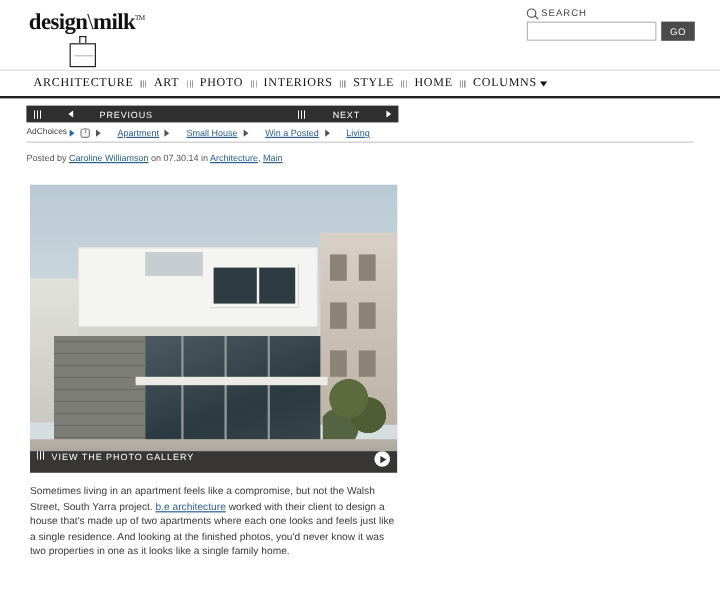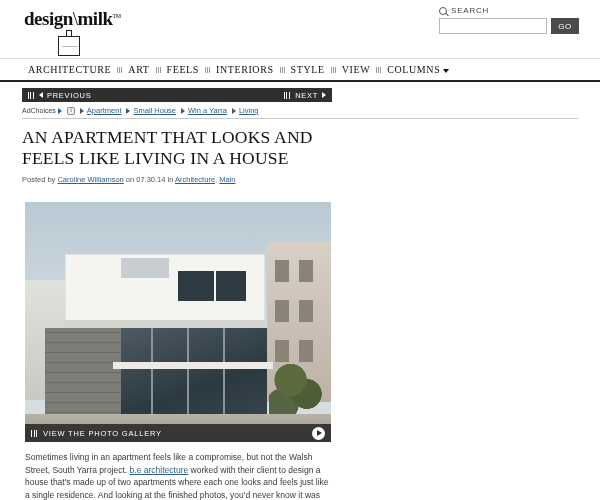--- a/index.html
+++ b/index.html
@@ -141,21 +141,21 @@
 
   
   .pn-wrap { padding: 6px 22px 0 22px; }
   .pn-bar {
     display: flex; align-items: center; justify-content: space-between;
     background: #2f2f2f; color: #fff;
     height: 14px; padding: 0 6px;
     width: 310px;
     font-size: 7.5px; letter-spacing: 0.7px;
   }
-  .pn-item { display: flex; align-items: center; gap: 4px; cursor: pointer; }
+  .pn-item { display: flex; align-items: center; gap: 22px; cursor: pointer; }
   .hatch {
     width: 7px; height: 7px;
     background: repeating-linear-gradient(90deg,#fff 0 1px,transparent 1px 2.5px);
   }
   .tri-r {
     width: 0; height: 0;
     border-top: 3px solid transparent; border-bottom: 3px solid transparent;
     border-left: 4px solid #fff;
   }
   .tri-l {
@@ -178,21 +178,21 @@
     border-left: 4px solid #1b66b0;
   }
   .adc-icon {
     width: 8px; height: 8px; border: 1px solid #888; border-radius: 2px;
     position: relative; background: #f2f2f2;
   }
   .adc-icon:after {
     content: "i"; position: absolute; left: 2.5px; top: -1px;
     font-size: 6px; color: #555; font-family: "Liberation Serif", serif;
   }
-  .crumb { display: flex; align-items: center; gap: 3px; cursor: pointer; }
+  .crumb { display: flex; align-items: center; gap: 14px; cursor: pointer; }
   .crumb-tri {
     width: 0; height: 0;
     border-top: 3px solid transparent; border-bottom: 3px solid transparent;
     border-left: 4px solid #555;
   }
   .crumb-link { text-decoration: underline; color: #2b5f8e; }
 
   .content-rule { height: 1px; background: #c9c9c9; margin: 0 22px; }
 
   
@@ -285,21 +285,21 @@
     position: absolute; left: 244px; top: 150px; width: 54px; height: 70px;
     background: radial-gradient(circle at 40% 40%, #5c6b3d 0 30%, transparent 31%),
                 radial-gradient(circle at 70% 60%, #4e5d33 0 26%, transparent 27%),
                 radial-gradient(circle at 25% 75%, #556442 0 24%, transparent 25%);
   }
   .gallery-bar {
     position: absolute; left: 0; bottom: 0;
     width: 100%; height: 18px;
     background: rgba(40,40,40,0.88);
     color: #fff;
-    display: flex; align-items: center;
+    display: flex; align-items: flex-start;
     padding: 0 6px;
     font-size: 7.5px; letter-spacing: 0.8px;
     cursor: pointer;
     margin-top: 18px;
   }
   .gallery-bar .hatch { margin-right: 5px; }
   .gal-arrow {
     margin-left: auto;
     width: 13px; height: 13px; border-radius: 50%;
     background: #fff; position: relative;
@@ -350,27 +350,27 @@
       </div>
     </div>
   </div>
 
   <div class="nav">
     <div class="nav-items">
       <span class="nav-item">ARCHITECTURE</span>
       <span class="nav-sep"></span>
       <span class="nav-item">ART</span>
       <span class="nav-sep"></span>
-      <span class="nav-item">FEELS</span>
+      <span class="nav-item">PHOTO</span>
       <span class="nav-sep"></span>
       <span class="nav-item">INTERIORS</span>
       <span class="nav-sep"></span>
       <span class="nav-item">STYLE</span>
       <span class="nav-sep"></span>
-      <span class="nav-item">VIEW</span>
+      <span class="nav-item">HOME</span>
       <span class="nav-sep"></span>
       <span class="nav-item"><span>COLUMNS</span><i class="caret"></i></span>
     </div>
 
   </div>
 
   <div class="pn-wrap">
     <div class="pn-bar">
       <span class="pn-item">
         <span class="hatch"></span>
@@ -395,32 +395,31 @@
     <span class="crumb">
       <span class="crumb-tri"></span>
       <span class="crumb-link">Apartment</span>
     </span>
     <span class="crumb">
       <span class="crumb-tri"></span>
       <span class="crumb-link">Small House</span>
     </span>
     <span class="crumb">
       <span class="crumb-tri"></span>
-      <span class="crumb-link">Win a Yarra</span>
+      <span class="crumb-link">Win a Posted</span>
     </span>
     <span class="crumb">
       <span class="crumb-tri"></span>
       <span class="crumb-link">Living</span>
     </span>
   </div>
 
   <div class="content-rule"></div>
 
   <div class="article">
-    <h1 class="headline">AN APARTMENT THAT LOOKS AND FEELS LIKE LIVING IN A HOUSE</h1>
 
     <div class="byline">
       <span>Posted by </span><a href="#">Caroline Williamson</a><span> on 07.30.14 in </span><a href="#">Architecture</a><span>, </span><a href="#">Main</a>
     </div>
 
     <div class="photo-wrap">
       <div class="sky"></div>
       <div class="bldg-left"></div>
       <div class="bldg-right"></div>
       <div class="house-top"></div>

